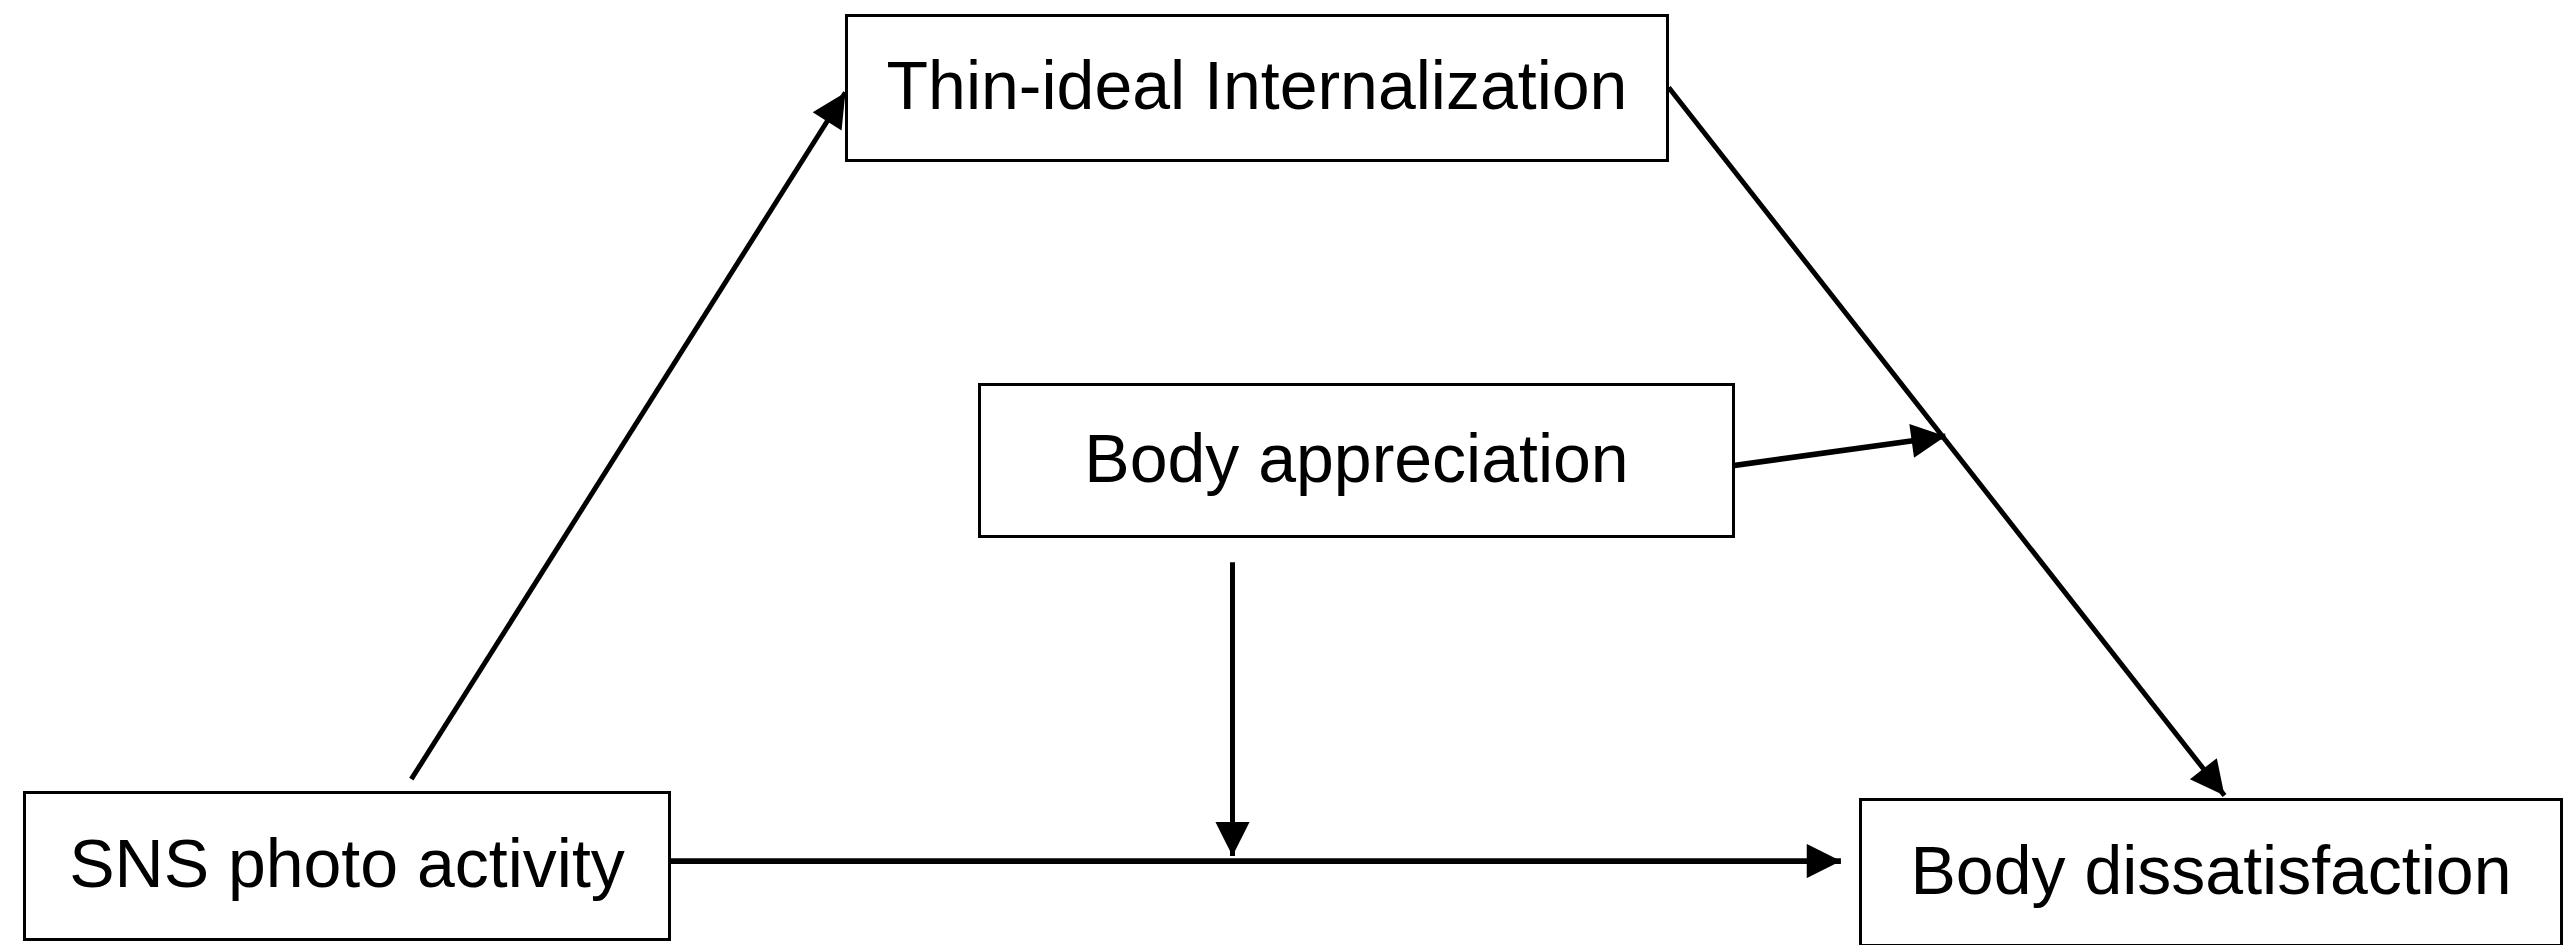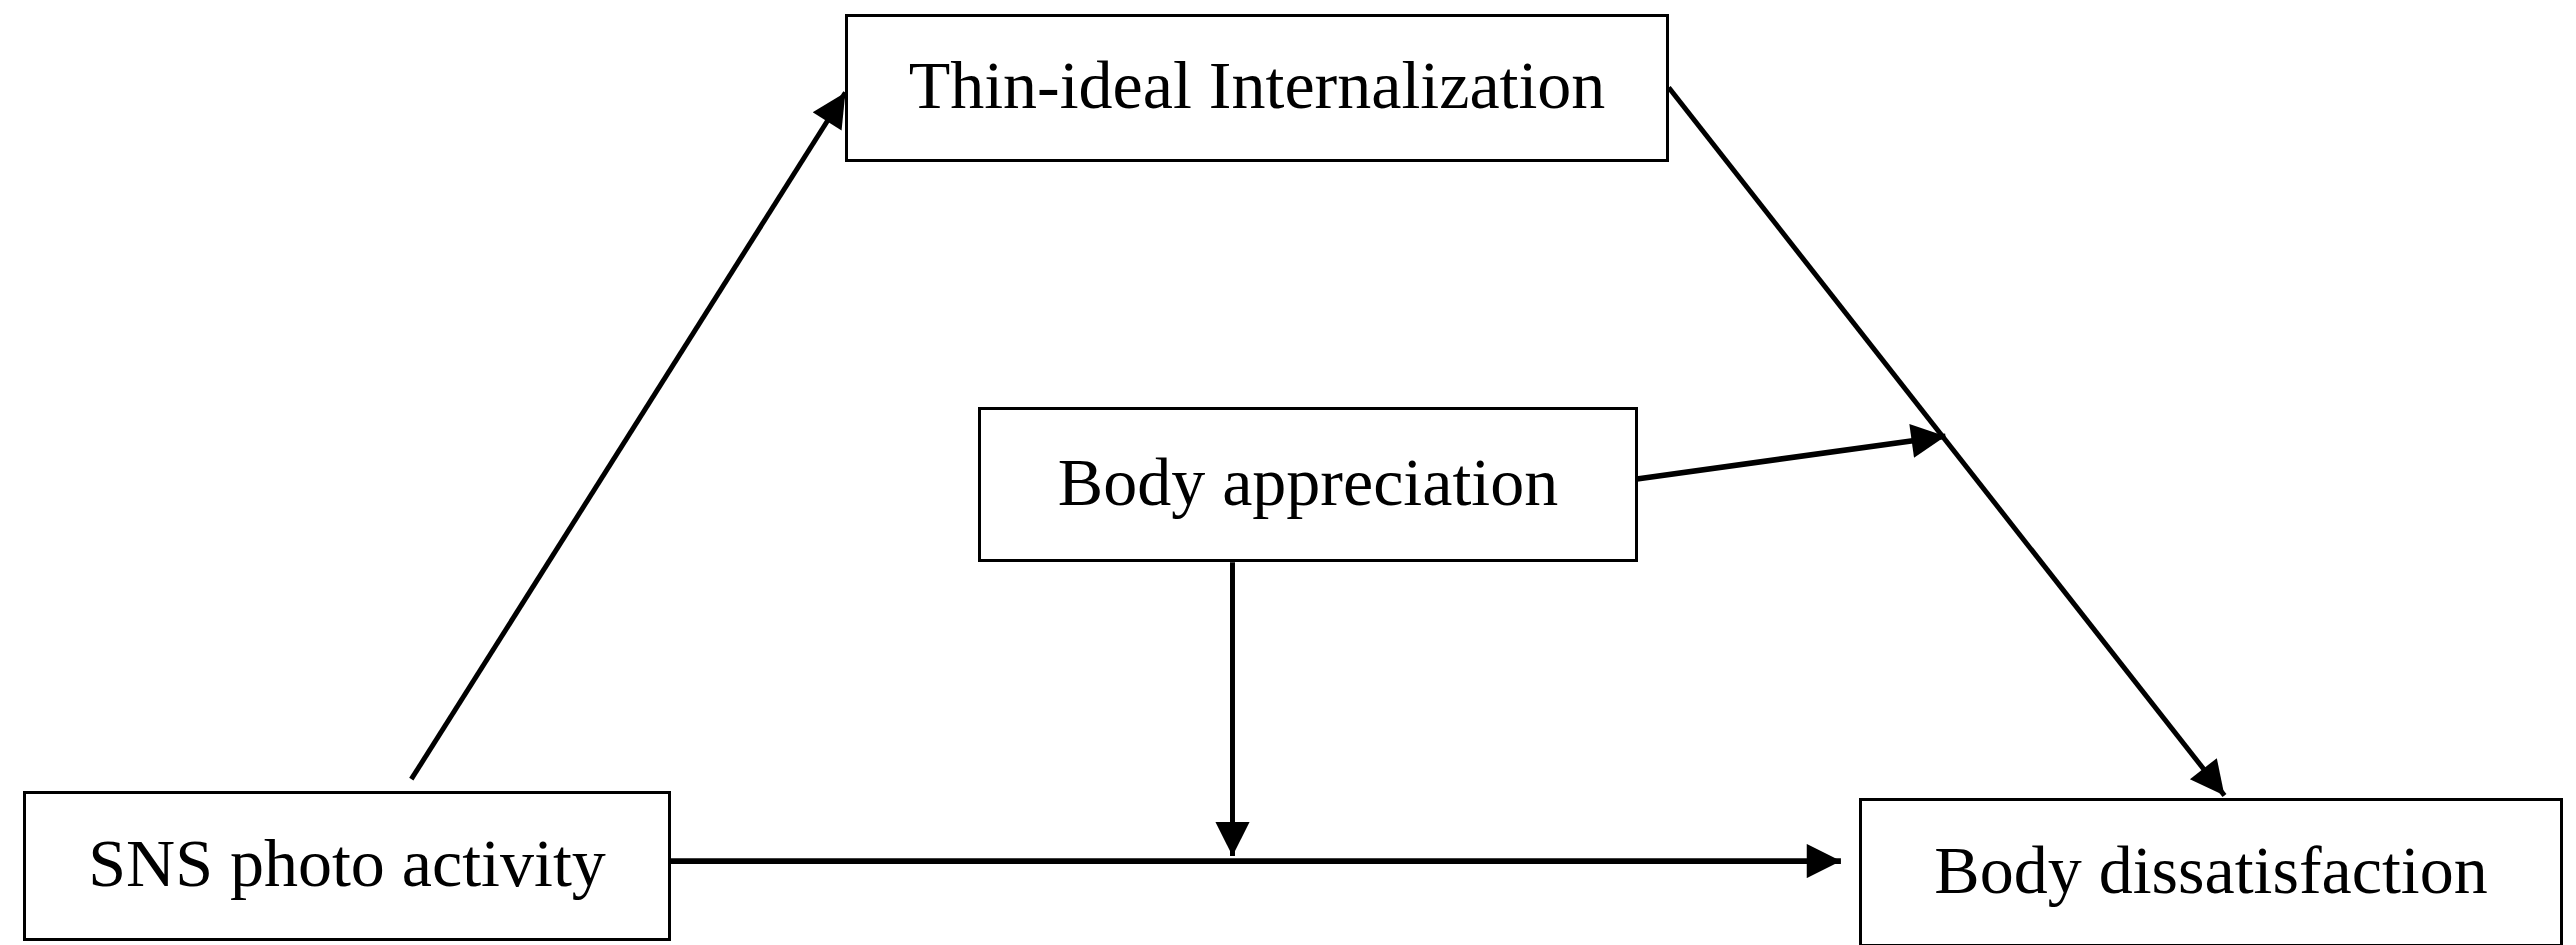--- a/index.html
+++ b/index.html
@@ -6,21 +6,21 @@
     margin: 0;
     padding: 0;
     background: #ffffff;
   }
   .canvas {
     position: relative;
     width: 2576px;
     height: 945px;
     background: #ffffff;
     overflow: hidden;
-    font-family: Liberation Serif, serif;
+    font-family: Liberation Sans, sans-serif;
   }
   .arrows-layer {
     position: absolute;
     left: 0;
     top: 0;
     width: 2576px;
     height: 945px;
   }
   .node {
     position: absolute;
@@ -32,21 +32,21 @@
     justify-content: center;
   }
   .node .label {
     font-size: 68px;
     line-height: 1;
     color: #000000;
     white-space: nowrap;
     transform: translateY(-2.8px);
   }
   #node-thin-ideal           { left: 845px; top: 13.5px;   width: 824px; height: 148px; }
-  #node-body-appreciation    { left: 978px; top: 407px;  width: 660px;  height: 155px; }
+  #node-body-appreciation    { left: 978px; top: 383px;  width: 757px;  height: 155px; }
   #node-sns-photo            { left: 23px;   top: 791px; width: 648px;  height: 150px; }
   #node-body-dissatisfaction { left: 1859px; top: 798px; width: 704px;  height: 149px; }
 </style>
 </head>
 <body>
 
 <div class="canvas">
 
   <svg class="arrows-layer" width="2576" height="945" viewBox="0 0 3620 1328" xmlns="http://www.w3.org/2000/svg">
     <defs>

